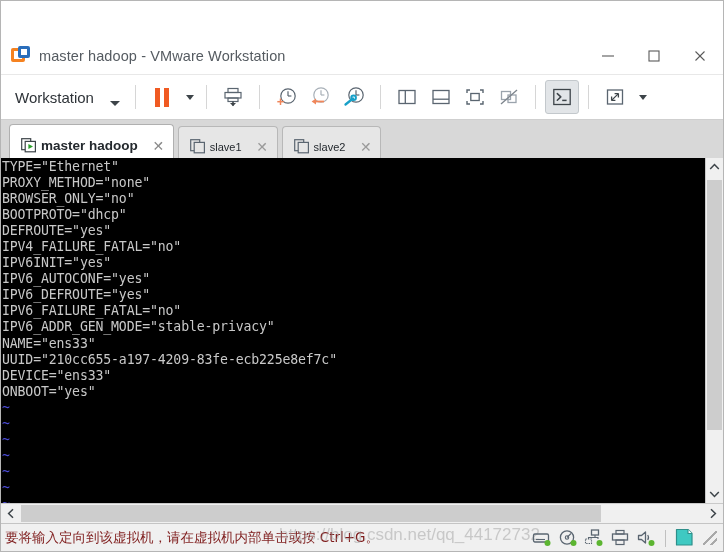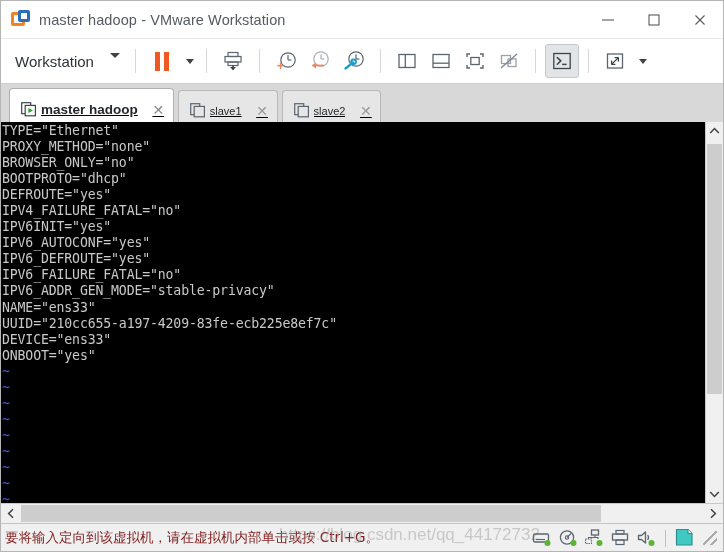--- a/index.html
+++ b/index.html
@@ -17,20 +17,21 @@
     background: #ffffff;
   }
 
   
   .titlebar {
     height: 38px; min-height: 38px;
     display: flex; align-items: center;
     background: #ffffff;
     border-bottom: 1px solid #e8e8e8;
     position: relative;
+    margin-top: 36px;
   }
   .app-logo {
     width: 20px; height: 20px;
     margin-left: 10px; margin-right: 8px;
     position: relative; flex: 0 0 auto;
   }
   .app-logo .sq-o {
     position: absolute; left: 0; top: 2px;
     width: 14px; height: 14px;
     border: 3px solid #f58220; border-radius: 2px;
@@ -60,21 +61,21 @@
 
   
   .toolbar {
     height: 45px; min-height: 45px;
     display: flex; align-items: center;
     background: #ffffff;
     border-bottom: 1px solid #cfcfcf;
     padding-left: 12px;
   }
   .ws-menu {
-    display: flex; align-items: flex-start; gap: 16px;
+    display: flex; align-items: flex-end; gap: 16px;
     font-size: 15px; color: #2e3338;
     padding: 4px 6px 4px 2px;
     cursor: default; white-space: nowrap;
   }
   .caret {
     width: 0; height: 0;
     border-left: 5px solid transparent;
     border-right: 5px solid transparent;
     border-top: 5.5px solid #3d4449;
   }
@@ -111,21 +112,20 @@
     height: 32px;
     display: flex; align-items: center; gap: 4px;
     padding: 8px 8px 0 11px;
     border: 1px solid #b8b8b8;
     border-bottom: none;
     border-radius: 4px 4px 0 0;
     background: #e6e6e6;
     margin-right: 4px;
     cursor: default;
     max-width: 180px;
-    text-decoration: underline;
   }
   .tab.active {
     background: #ffffff;
     border-color: #b0b0b0;
     height: 34px;
   }
   .tab-label {
     font-size: 11px; color: #24292e;
     white-space: nowrap; overflow: hidden; text-overflow: ellipsis;
   }

